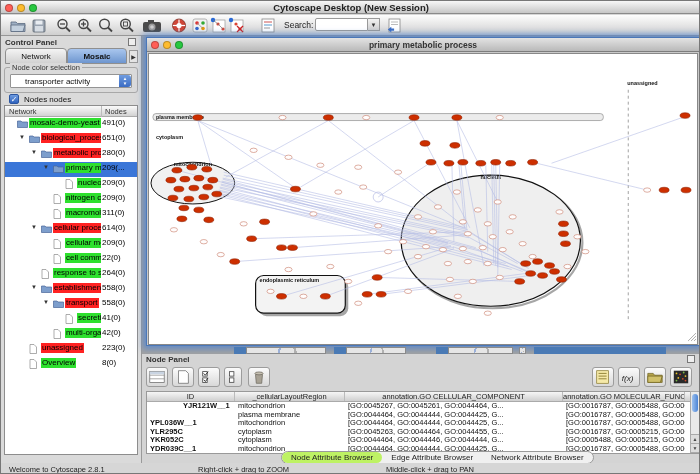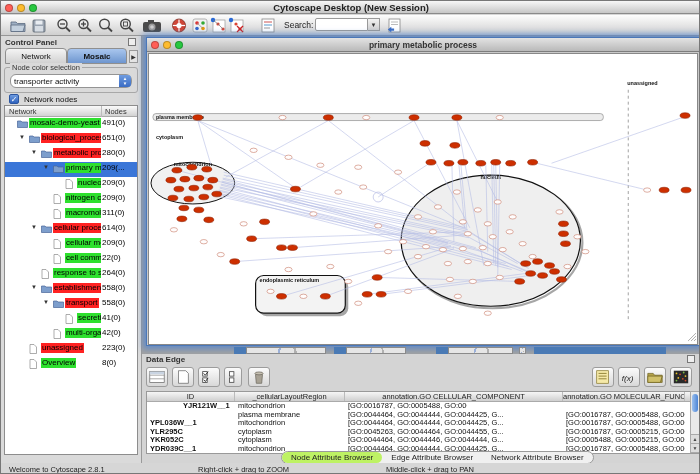--- a/index.html
+++ b/index.html
@@ -20,21 +20,21 @@
   #control-panel{position:absolute;left:0;top:35px;width:141px;height:427px;background:#dadada;border-right:1px solid #9a9a9a;}
   #cp-title{position:absolute;left:4px;top:2px;font-size:8px;font-weight:bold;color:#333;}
   .float-icon{position:absolute;width:8px;height:8px;border:1px solid #777;background:#eee;}
   #cp-float{right:5px;top:2px;}
   .cp-tab{position:absolute;top:12px;height:16px;border:1px solid #8f8f8f;border-radius:4px 4px 0 0;font-size:8px;text-align:center;line-height:15px;color:#111;background:linear-gradient(#f4f4f4,#d2d2d2);}
   #tab-network{left:4px;width:62px;}
   #tab-mosaic{left:66px;width:60px;font-weight:bold;background:linear-gradient(#a9c6ee,#6e96cf);}
   #tab-arrow{position:absolute;left:128px;top:14px;width:9px;height:13px;border:1px solid #999;background:#e4e4e4;font-size:6px;line-height:12px;text-align:center;color:#333;}
   #groupbox{position:absolute;left:3px;top:31px;width:134px;height:26px;border:1px solid #a8a8a8;border-radius:3px;}
   #groupbox legend, #gb-label{position:absolute;left:5px;top:-5px;background:#dadada;font-size:7.5px;color:#333;padding:0 2px;}
-  #combo{position:absolute;left:5px;top:6px;width:122px;height:14px;background:#fff;border:1px solid #949494;border-radius:6px;font-size:8px;line-height:13px;padding-left:3px;color:#111;}
+  #combo{position:absolute;left:5px;top:6px;width:122px;height:14px;background:#fff;border:1px solid #949494;border-radius:1px;font-size:8px;line-height:13px;padding-left:14px;color:#111;}
   #combo .cap{position:absolute;right:0;top:0;width:12px;height:12px;border-radius:0 3px 3px 0;background:linear-gradient(#6f9ce0,#3a6cc4);color:#fff;font-size:4.5px;line-height:5px;text-align:center;padding-top:1px;}
   #checkbox-row{position:absolute;left:8px;top:58px;height:11px;}
   #checkbox{position:absolute;left:0;top:0;width:10px;height:10px;background:linear-gradient(#6f9ce0,#2f62bd);border:1px solid #2b55a0;border-radius:2px;color:#fff;font-size:8px;line-height:9px;text-align:center;}
   #checkbox-label{position:absolute;left:15px;top:1px;font-size:8px;color:#111;white-space:nowrap;}
   #tree-box{position:absolute;left:3px;top:69px;width:134px;height:350px;background:#fff;border:1px solid #8d8d8d;}
   #tree-header{position:absolute;left:0;top:0;width:132px;height:11px;background:linear-gradient(#fafafa,#d2d2d2);border-bottom:1px solid #aaa;font-size:7.5px;color:#333;}
   #tree-header .c1{position:absolute;left:4px;top:1px;}
   #tree-header .c2{position:absolute;left:100px;top:1px;}
   #tree-header .sep{position:absolute;left:96px;top:0;width:1px;height:11px;background:#bbb;}
   #tree-rows{position:absolute;left:0;top:11px;width:132px;}
@@ -180,21 +180,21 @@
     <div id="tab-arrow">▶</div>
     <div id="groupbox">
       <span id="gb-label">Node color selection</span>
       <div id="combo">
         <span>transporter activity</span>
         <div class="cap">▲<br>▼</div>
       </div>
     </div>
     <div id="checkbox-row">
       <div id="checkbox">✓</div>
-      <span id="checkbox-label">Network nodes</span>
+      <span id="checkbox-label">Nodes nodes</span>
     </div>
     <div id="tree-box">
       <div id="tree-header">
         <span class="c1">Network</span>
         <div class="sep"></div>
         <span class="c2">Nodes</span>
       </div>
       <div id="tree-rows">
           <div class="trow">
             <span class="ticon" style="left: 12px;"><svg width="11" height="9" viewBox="0 0 11 9">
@@ -529,21 +529,21 @@
       <div class="it" style="left: 100px; width: 80px; background: linear-gradient(105deg, transparent 40%, rgb(155, 176, 216) 40%, rgb(155, 176, 216) 43%, transparent 43%), linear-gradient(75deg, transparent 60%, rgb(176, 176, 176) 60%, rgb(176, 176, 176) 63%, transparent 63%) rgb(230, 230, 230); border: 1px solid rgb(138, 138, 138);"></div>
       <div class="it" style="left: 188px; width: 12px; background: rgb(74, 122, 181);"></div>
       <div class="it" style="left: 200px; width: 60px; background: linear-gradient(105deg, transparent 40%, rgb(155, 176, 216) 40%, rgb(155, 176, 216) 43%, transparent 43%), linear-gradient(75deg, transparent 60%, rgb(176, 176, 176) 60%, rgb(176, 176, 176) 63%, transparent 63%) rgb(230, 230, 230); border: 1px solid rgb(138, 138, 138);"></div>
       <div class="it" style="left: 290px; width: 12px; background: rgb(74, 122, 181);"></div>
       <div class="it" style="left: 302px; width: 65px; background: linear-gradient(105deg, transparent 40%, rgb(155, 176, 216) 40%, rgb(155, 176, 216) 43%, transparent 43%), linear-gradient(75deg, transparent 60%, rgb(176, 176, 176) 60%, rgb(176, 176, 176) 63%, transparent 63%) rgb(230, 230, 230); border: 1px solid rgb(138, 138, 138);"></div>
       <div class="it" style="left: 373px; width: 7px; background: linear-gradient(105deg, transparent 40%, rgb(155, 176, 216) 40%, rgb(155, 176, 216) 43%, transparent 43%), linear-gradient(75deg, transparent 60%, rgb(176, 176, 176) 60%, rgb(176, 176, 176) 63%, transparent 63%) rgb(230, 230, 230); border: 1px solid rgb(138, 138, 138);"></div>
       <div class="it" style="left: 388px; width: 132px; background: rgb(74, 122, 181);"></div>
     </div>
 
   <div id="data-panel">
-    <div id="dp-title">Data Edge</div>
+    <div id="dp-title">Node Panel</div>
     <div class="float-icon" id="dp-float"></div>
 
     <div class="dpbtn" style="left:4px"><svg viewBox="0 0 22 20">
           <rect x="3" y="4" width="16" height="12" fill="#fff" stroke="#666" stroke-width="0.8"></rect>
           <line x1="3" y1="8" x2="19" y2="8" stroke="#888" stroke-width="0.8"></line>
           <line x1="3" y1="12" x2="19" y2="12" stroke="#888" stroke-width="0.8"></line>
           <rect x="3" y="4" width="16" height="3" fill="#c9d4e2"></rect>
         </svg></div>
     <div class="dpbtn" style="left:30px"><svg viewBox="0 0 22 20">
           <path d="M6 3 h8 l3 3 v11 H6 z" fill="#fff" stroke="#666" stroke-width="0.8"></path>
@@ -592,20 +592,21 @@
       <div class="dp-hrow" id="dp-header">
           <div class="dp-hcell" style="width: 88px;">ID</div>
           <div class="dp-hcell" style="width: 110px; text-align: center;">_cellularLayoutRegion</div>
           <div class="dp-hcell" style="width: 218px;">annotation.GO CELLULAR_COMPONENT</div>
           <div class="dp-hcell" style="width: 122px;">annotation.GO MOLECULAR_FUNCTION</div>
         </div>
       <div id="dp-rows">
           <div class="dp-row">
             <div class="dp-cell id" style="width: 88px; padding-left: 36px;">YJR121W__1</div>
             <div class="dp-cell" style="width: 110px;">mitochondrion</div>
+            <div class="dp-cell" style="width: 218px;">[GO:0045267, GO:0045261, GO:0044464, G...</div>
             <div class="dp-cell" style="width: 122px;">[GO:0016787, GO:0005488, GO:0005215, G...</div>
           </div>
           <div class="dp-row">
             <div class="dp-cell id" style="width: 88px; margin-top: 24px;">YPL036W__2</div>
             <div class="dp-cell" style="width: 110px;">plasma membrane</div>
             <div class="dp-cell" style="width: 218px;">[GO:0044464, GO:0044444, GO:0044425, G...</div>
             <div class="dp-cell" style="width: 122px;">[GO:0016787, GO:0005488, GO:0005215, G...</div>
           </div>
           <div class="dp-row">
             <div class="dp-cell id" style="width: 88px;">YPL036W__1</div>

